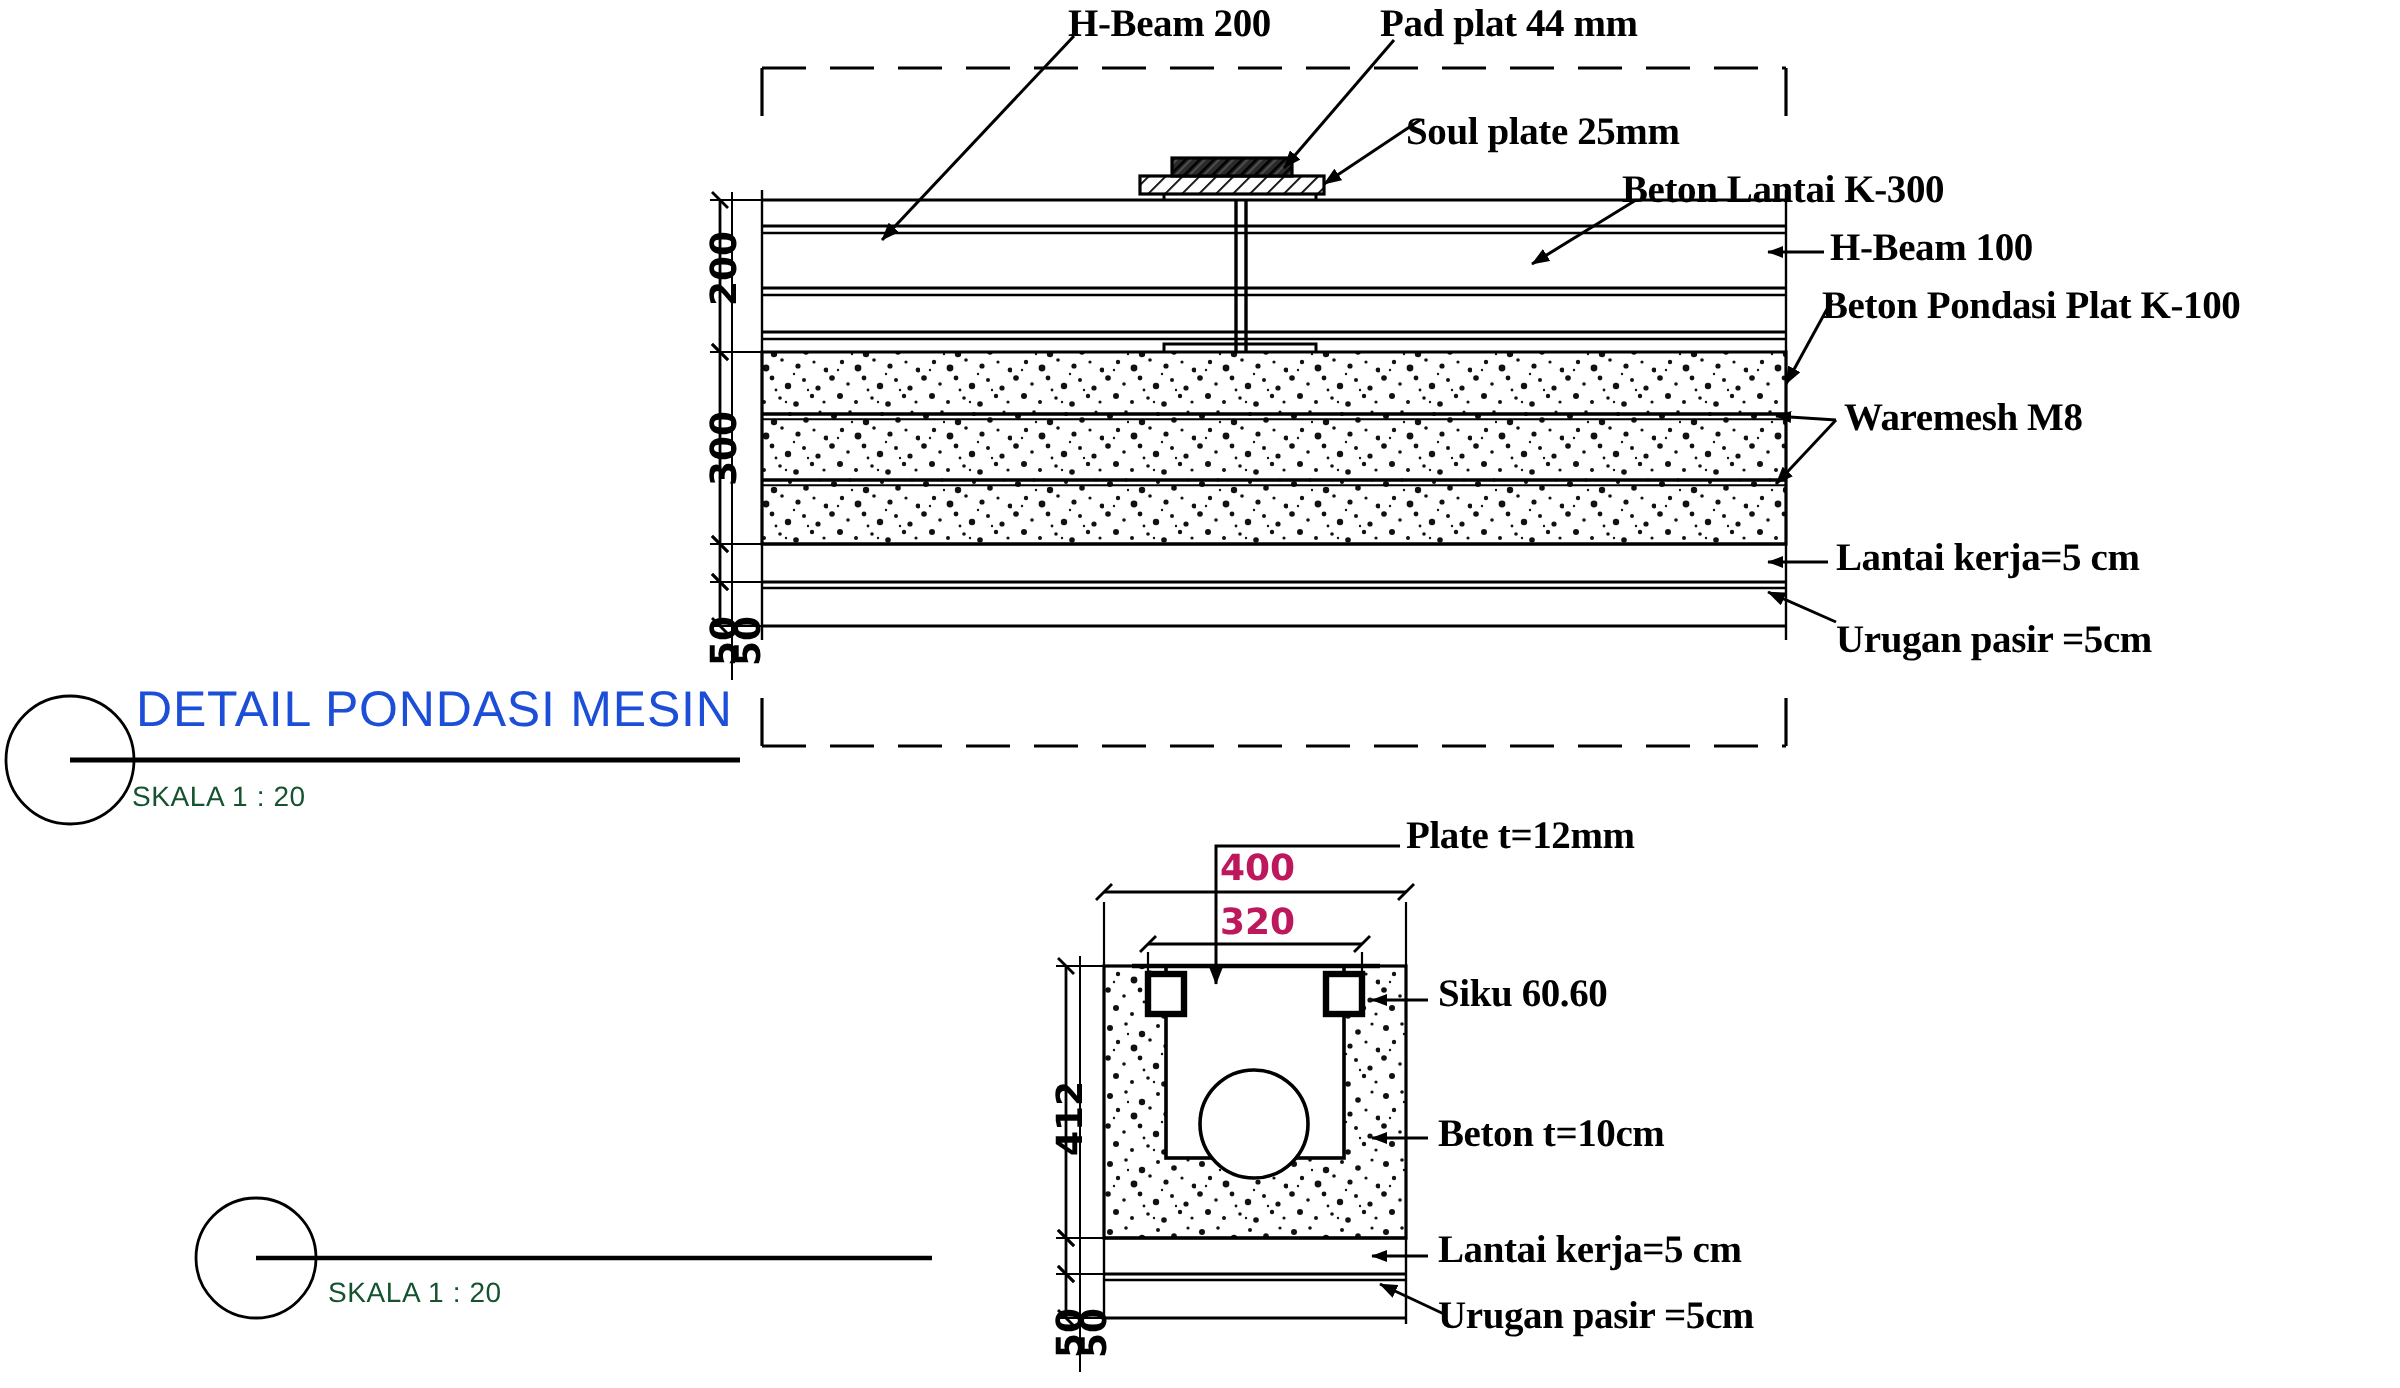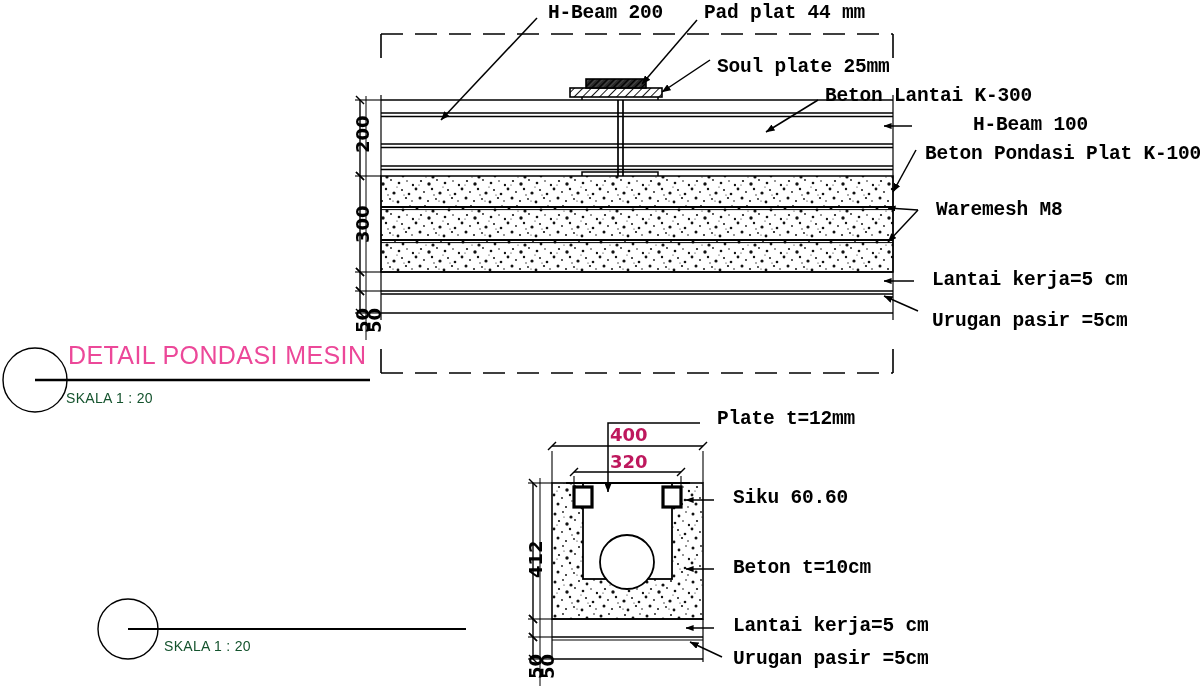--- a/index.html
+++ b/index.html
@@ -20,27 +20,26 @@
   }
   #sheet svg {
     position: absolute;
     top: 0;
     left: 0;
     width: 1200px;
     height: 694px;
   }
   .lbl {
     position: absolute;
-    font-family: Liberation Mono, monospace;
+    font-family: Liberation Serif, serif;
     font-weight: bold;
     font-size: 19.5px;
     color: #000000;
     white-space: nowrap;
     letter-spacing: -0.2px;
-    margin-left: 14px;
   }
   .dim {
     position: absolute;
     font-family: "DejaVu Sans", sans-serif;
     font-weight: bold;
     font-size: 18px;
     color: #be185d;
     white-space: nowrap;
   }
   .dim-v {
@@ -51,21 +50,21 @@
     color: #000000;
     white-space: nowrap;
     transform-origin: 0 0;
     transform: rotate(-90deg);
   }
   .title-main {
     position: absolute;
     font-family: "Liberation Sans", sans-serif;
     font-weight: normal;
     font-size: 25px;
-    color: #ec4899;
+    color: #1d4ed8;
     white-space: nowrap;
     letter-spacing: 0.4px;
   }
   .title-sub {
     position: absolute;
     font-family: "Liberation Sans", sans-serif;
     font-weight: normal;
     font-size: 14px;
     color: #14532d;
     white-space: nowrap;
@@ -273,21 +272,21 @@
   </svg>
 
   <span class="lbl" style="left:534px; top:2px;">H-Beam 200</span>
 
   <span class="lbl" style="left:690px; top:2px;">Pad plat 44 mm</span>
 
   <span class="lbl" style="left:703px; top:56px;">Soul plate 25mm</span>
 
   <span class="lbl" style="left:811px; top:85px;">Beton Lantai K-300</span>
 
-  <span class="lbl" style="left:959px; top:114px;">H-Beam 100</span>
+  <span class="lbl" style="left:915px; top:114px;">H-Beam 100</span>
 
   <span class="lbl" style="left:911px; top:143px;">Beton Pondasi Plat K-100</span>
 
   <span class="lbl" style="left:922px; top:199px;">Waremesh M8</span>
 
   <span class="lbl" style="left:918px; top:269px;">Lantai kerja=5 cm</span>
 
   <span class="lbl" style="left:918px; top:310px;">Urugan pasir =5cm</span>
 
   <span class="dim-v" style="left:352px; top:153px;">200</span>

